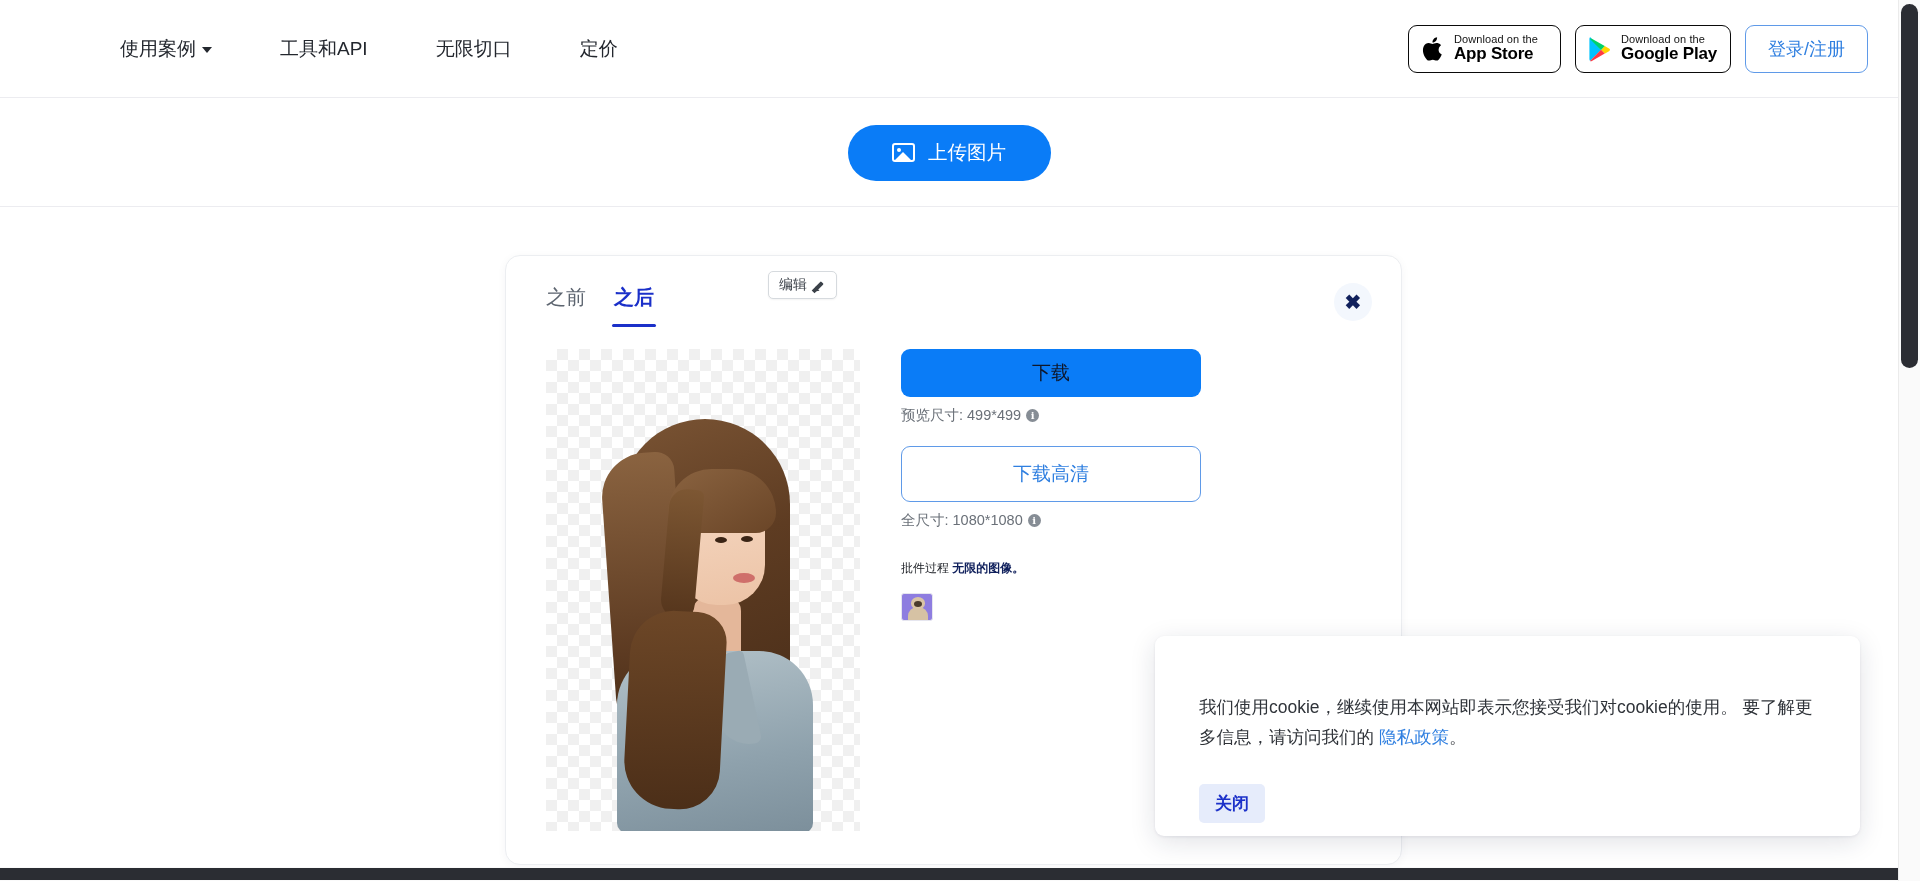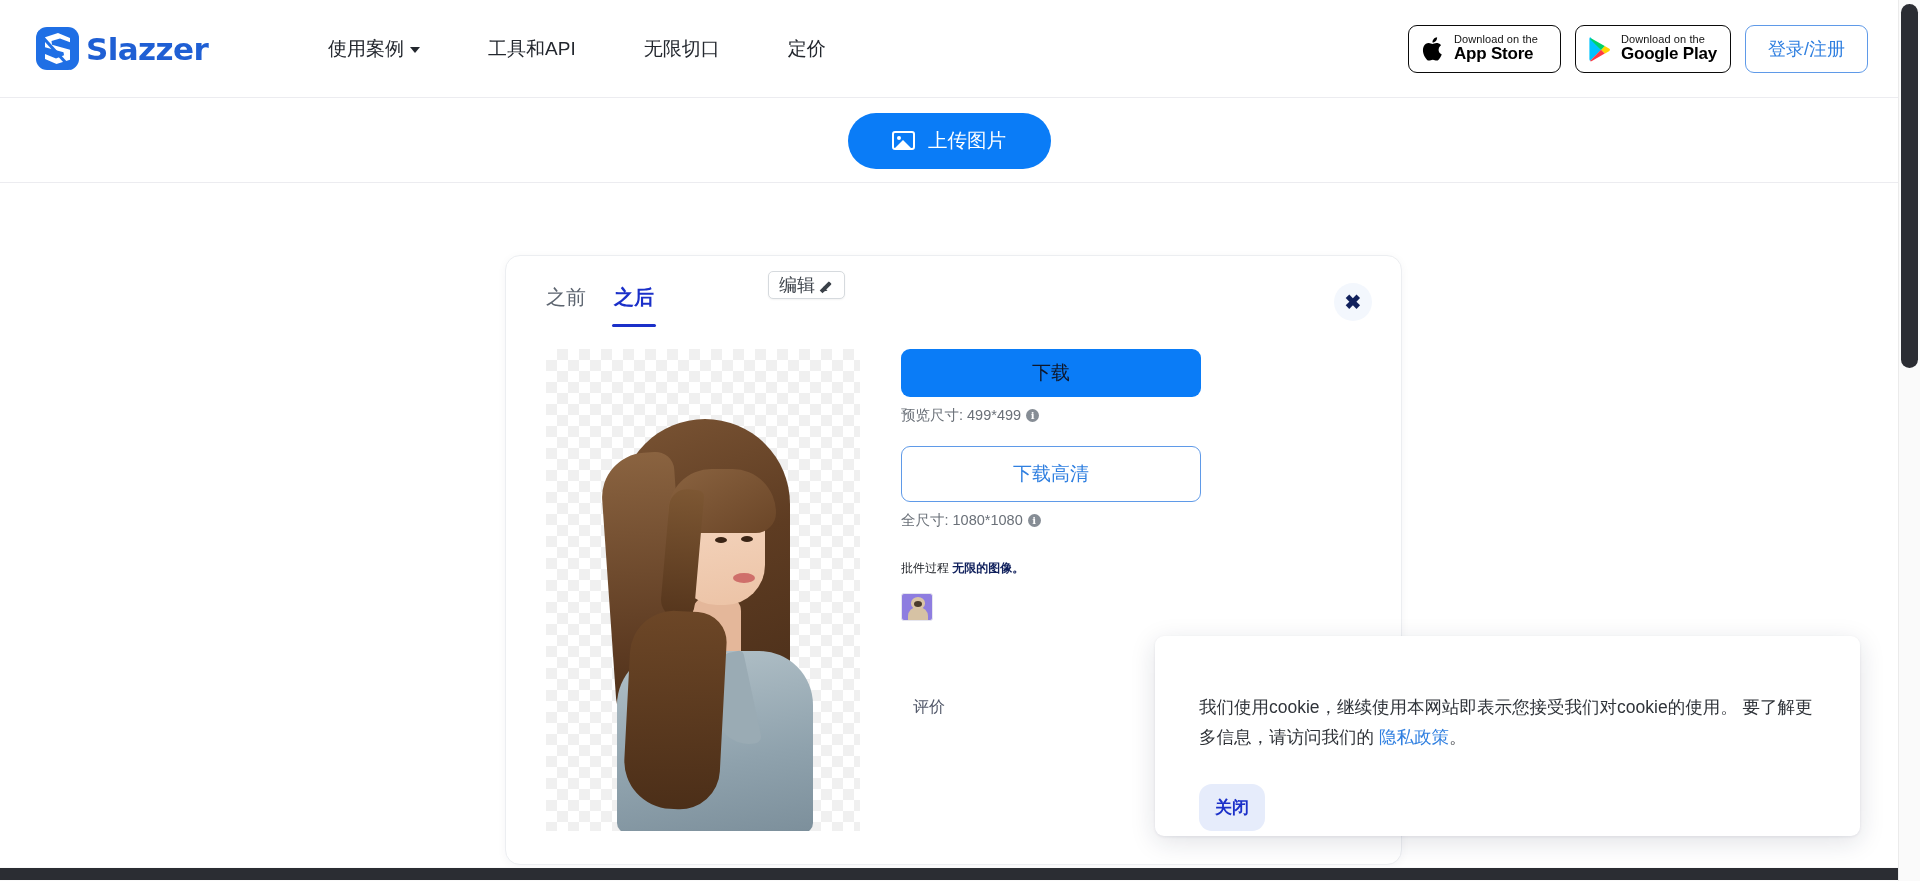--- a/index.html
+++ b/index.html
@@ -82,21 +82,21 @@
     height: 48px; padding: 0 22px;
     border: 1.3px solid #5f9ae8; border-radius: 9px;
     background: #fff; color: #2f7fe0; font-size: 18px;
     display: flex; align-items: center; justify-content: center;
     cursor: pointer; white-space: nowrap;
   }
 
   
   .upload-bar {
     position: absolute; top: 99px; left: 0;
-    width: 1898px; height: 84px;
+    width: 1898px; height: 108px;
     border-bottom: 1px solid #ececf0;
     display: flex; align-items: center; justify-content: center;
     background:#fff;
   }
   .upload-btn {
     width: 203px; height: 56px; border-radius: 28px;
     background: #0a7cf7; color: #fff; border: none;
     display: flex; align-items: center; justify-content: center; gap: 13px;
     font-size: 19.5px; cursor: pointer;
   }
@@ -238,21 +238,21 @@
     position:absolute; left:126px; top:252px; width:38px; height:56px;
     background:#e9c2a6;
     clip-path: polygon(0 0, 100% 0, 50% 100%);
   }
 
   .edit-btn {
     position: absolute; left: 262px; top: 15px;
     height: 28px; padding: 0 10px;
     background: #fff; border: 1px solid #d6dade; border-radius: 5px;
     display: flex; align-items: center; gap: 6px;
-    font-size: 18px; color: #3b4149; cursor: pointer;
+    font-size: 14px; color: #3b4149; cursor: pointer;
     box-shadow: 0 1px 2px rgba(0,0,0,0.05);
     z-index: 4;
   }
   .pencil-icon { width: 13px; height: 13px; position: relative; flex:0 0 auto; }
   .pencil-icon::before {
     content:''; position:absolute; left:2px; top:1px;
     width: 4px; height: 13px; background:#3b4149;
     transform: rotate(45deg) translate(1px,0);
     border-radius: 1px 1px 0 0;
   }
@@ -330,21 +330,21 @@
     z-index: 50;
     padding-left: 12px;
   }
   .cookie-text {
     position: absolute; left: 44px; top: 56px; width: 622px;
     font-size: 17.5px; line-height: 1.72; color: #2f3339;
   }
   .cookie-text a { color: #2f7fe0; text-decoration: none; cursor: pointer; }
   .cookie-close {
     position: absolute; left: 44px; top: 148px;
-    height: 47px; padding: 0 16px; border: none; border-radius: 13px;
+    height: 39px; padding: 0 16px; border: none; border-radius: 5px;
     background: #e6ecfb; color: #1b30c9; font-size: 17px; font-weight: 600;
     cursor: pointer; display:flex; align-items:center; justify-content:center;
   }
 
   
   .v-scroll-track {
     position: absolute; right: 0; top: 0; width: 22px; height: 881px;
     background: #fafafa; border-left: 1px solid #ebebeb;
   }
   .v-scroll-thumb {
@@ -360,27 +360,20 @@
     background: #2b2d33;
   }
 </style>
 </head>
 <body>
 
 <div class="page">
 
   <div class="header">
 
-    <div class="logo-wrap">
-      <div class="logo-mark">
-        <div class="s-glyph"></div>
-        <div class="slash"></div>
-      </div>
-      <span class="logo-text">Slazzer</span>
-    </div>
 
     <nav class="nav">
       <div class="nav-item">
         <span>使用案例</span>
         <span class="caret"></span>
       </div>
       <div class="nav-item">
         <span>工具和API</span>
       </div>
       <div class="nav-item">
@@ -491,21 +484,20 @@
       </div>
 
       <div class="thumb-row">
         <div class="thumb">
           <div class="pug-body"></div>
           <div class="pug-head"></div>
           <div class="pug-face"></div>
         </div>
       </div>
 
-      <div class="rating-line">评价</div>
     </div>
   </div>
 
   <div class="cookie">
     <div class="cookie-text">
       <span>我们使用cookie，继续使用本网站即表示您接受我们对cookie的使用。 要了解更多信息，请访问我们的 </span><a>隐私政策</a><span>。</span>
     </div>
     <button class="cookie-close">关闭</button>
   </div>
 

